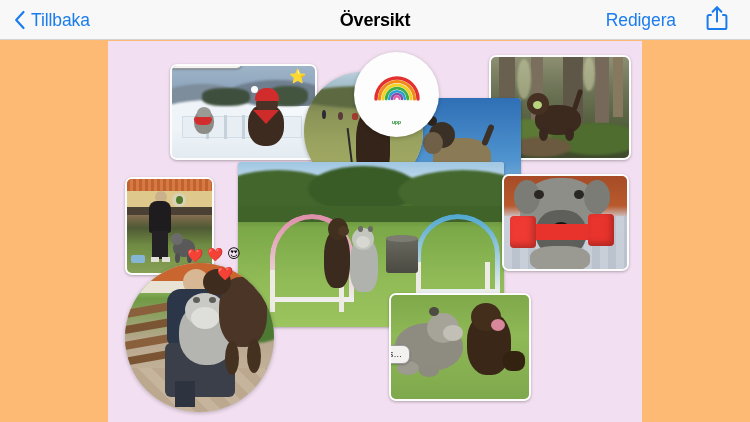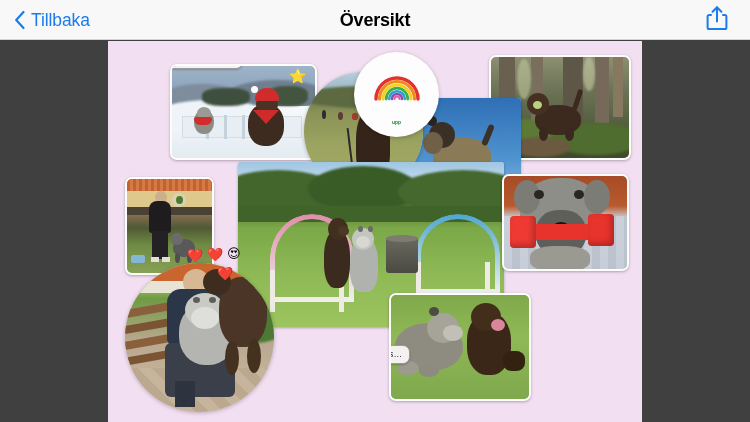--- a/index.html
+++ b/index.html
@@ -2,21 +2,21 @@
 <html><head>
 <meta charset="utf-8">
 <style>
   html,body{margin:0;padding:0;}
   body{
     width:750px;height:422px;overflow:hidden;
     background:#efeff0;
     font-family:"Liberation Sans","DejaVu Sans",sans-serif;
     -webkit-font-smoothing:antialiased;
   }
-  .screen{position:relative;width:750px;height:422px;background:#404040;}
+  .screen{position:relative;width:750px;height:422px;background:#fdba74;}
 
   
   .navbar{
     position:absolute;left:0;top:0;width:750px;height:40px;
     background:#f8f8f8;border-bottom:1px solid #d3d3d6;
     box-sizing:border-box;
   }
   .nav-back{
     position:absolute;left:14px;top:0;height:40px;
     display:flex;align-items:center;gap:5px;cursor:pointer;
@@ -105,20 +105,21 @@
       <span>
         <svg class="chev" viewBox="0 0 12 20" fill="none">
           <path d="M9.5 2 L2.2 10 L9.5 18" stroke="#1b7ced" stroke-width="2.2" stroke-linecap="round" stroke-linejoin="round"></path>
         </svg>
       </span>
       <span class="nav-back-label">Tillbaka</span>
     </div>
 
     <div class="nav-title">Översikt</div>
 
+    <div class="nav-edit">Redigera</div>
 
     <div class="nav-share">
       <span>
         <svg width="22" height="26" viewBox="0 0 22 26" fill="none">
           <path d="M5 10 H3.2 a1.6 1.6 0 0 0-1.6 1.6 V22.4 A1.6 1.6 0 0 0 3.2 24 H18.8
                    a1.6 1.6 0 0 0 1.6-1.6 V11.6 A1.6 1.6 0 0 0 18.8 10 H17" stroke="#1b7ced" stroke-width="2" stroke-linecap="round" stroke-linejoin="round"></path>
           <path d="M11 16.5 V2.5" stroke="#1b7ced" stroke-width="2" stroke-linecap="round"></path>
           <path d="M6.6 6.7 L11 2.3 L15.4 6.7" stroke="#1b7ced" stroke-width="2" stroke-linecap="round" stroke-linejoin="round"></path>
         </svg>
       </span>

